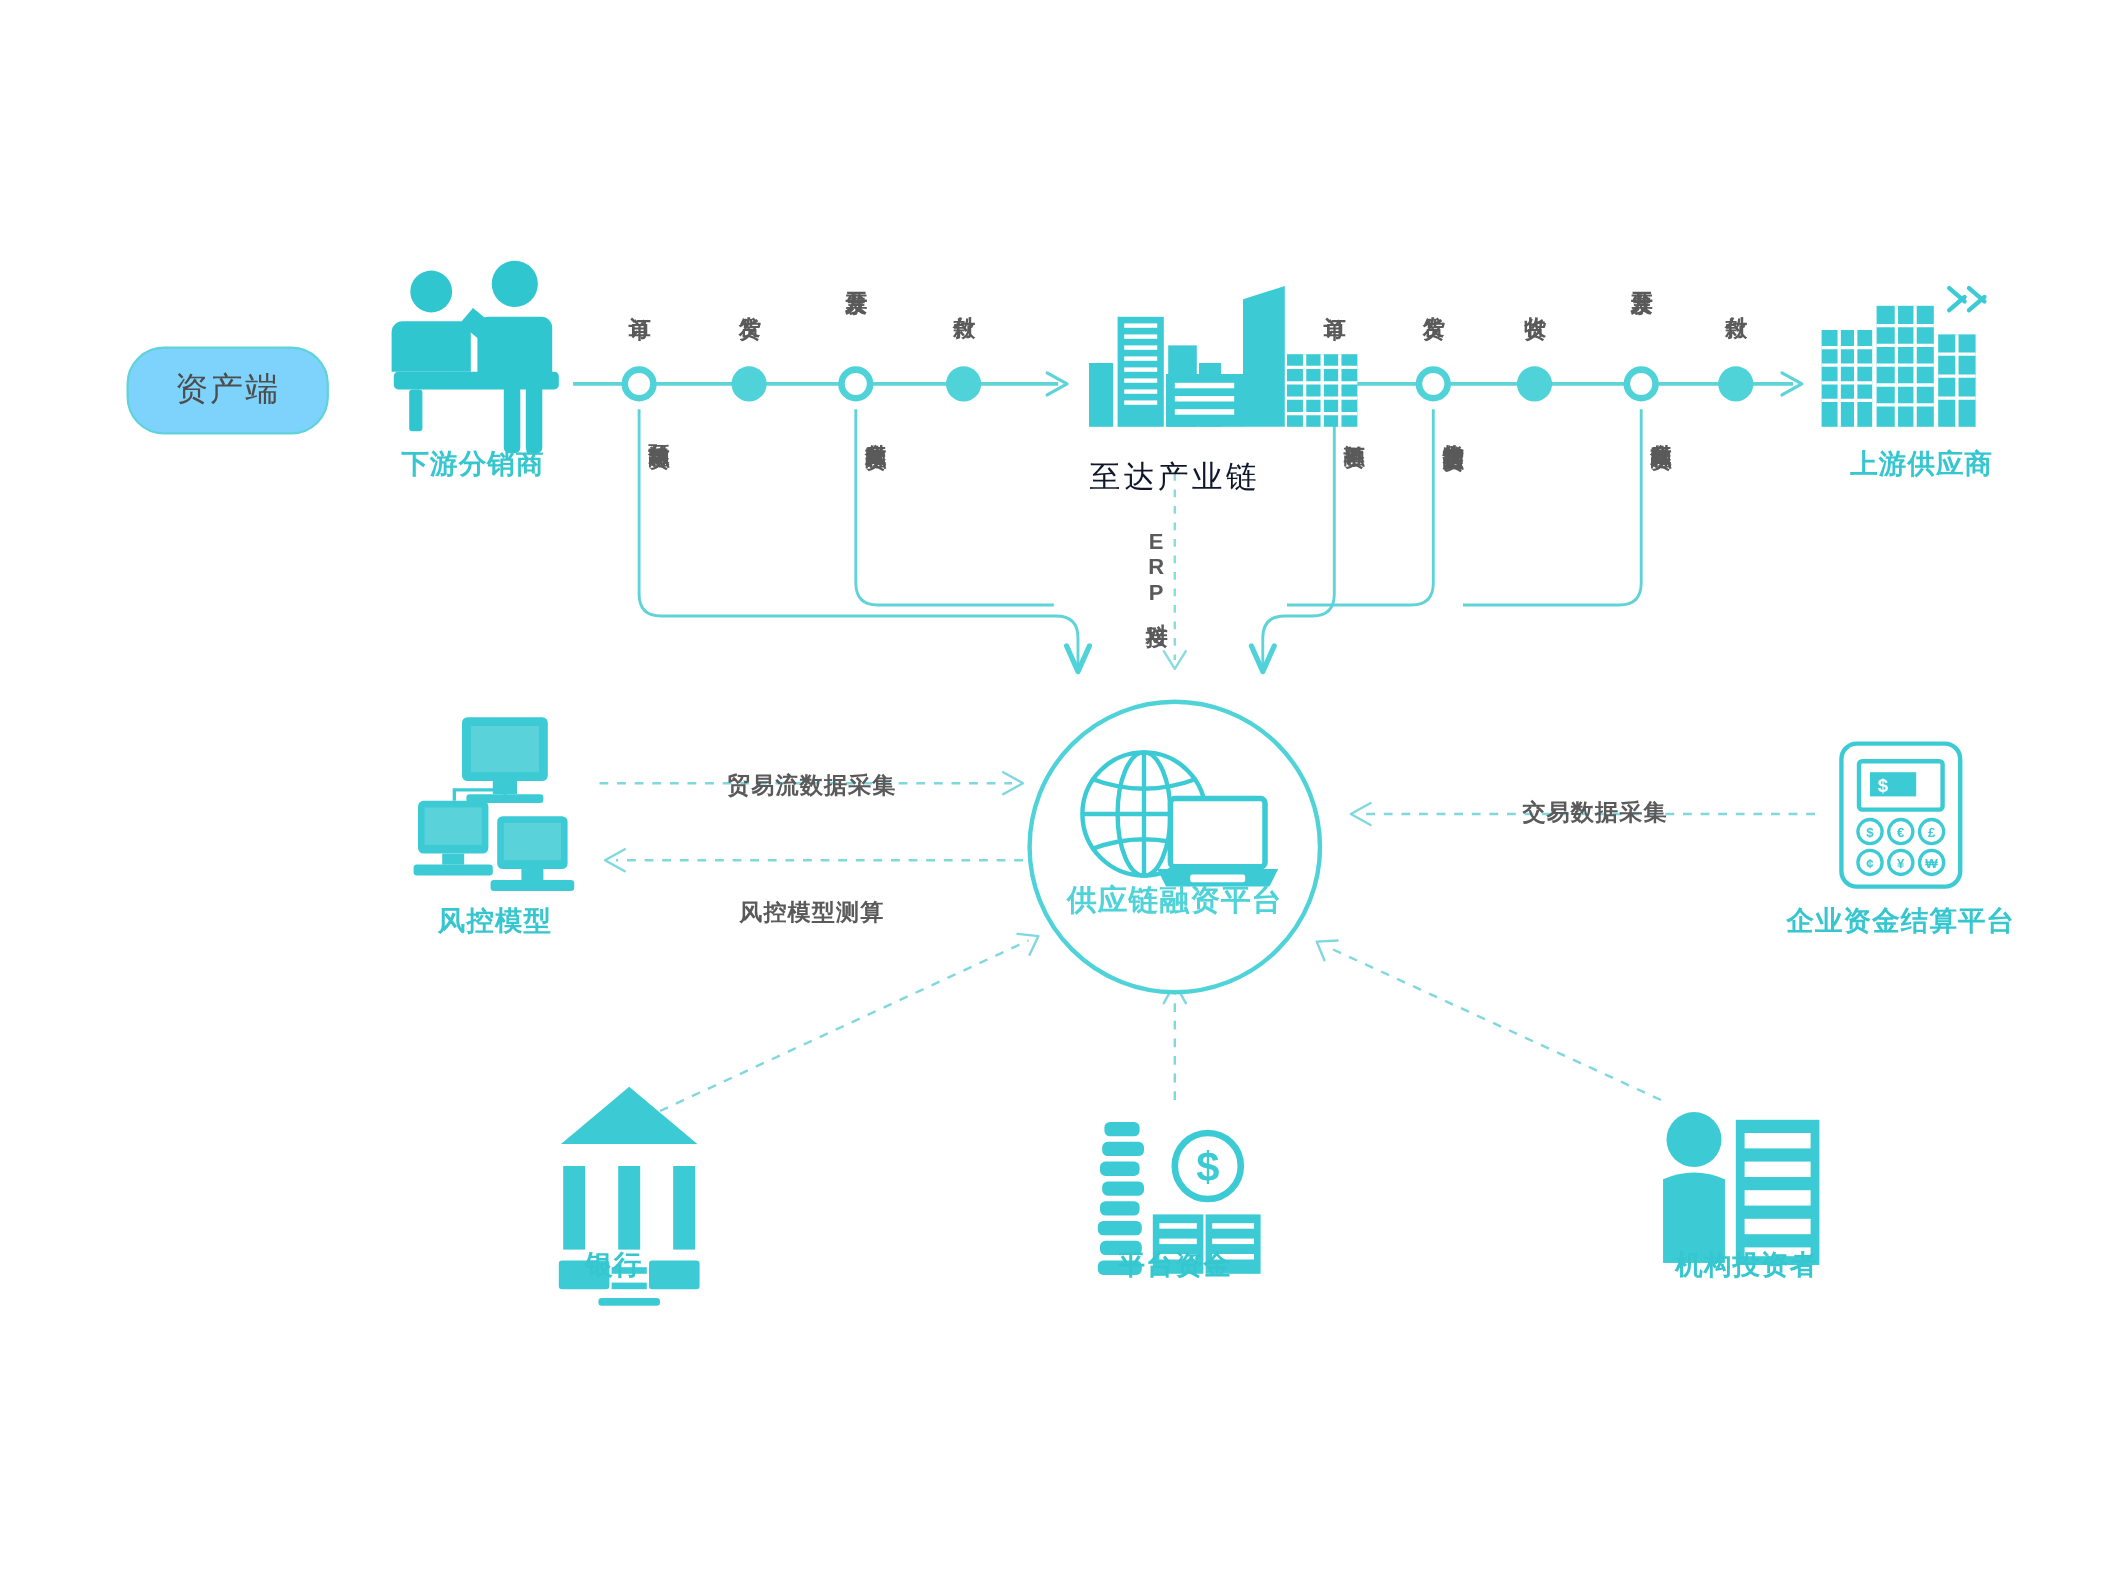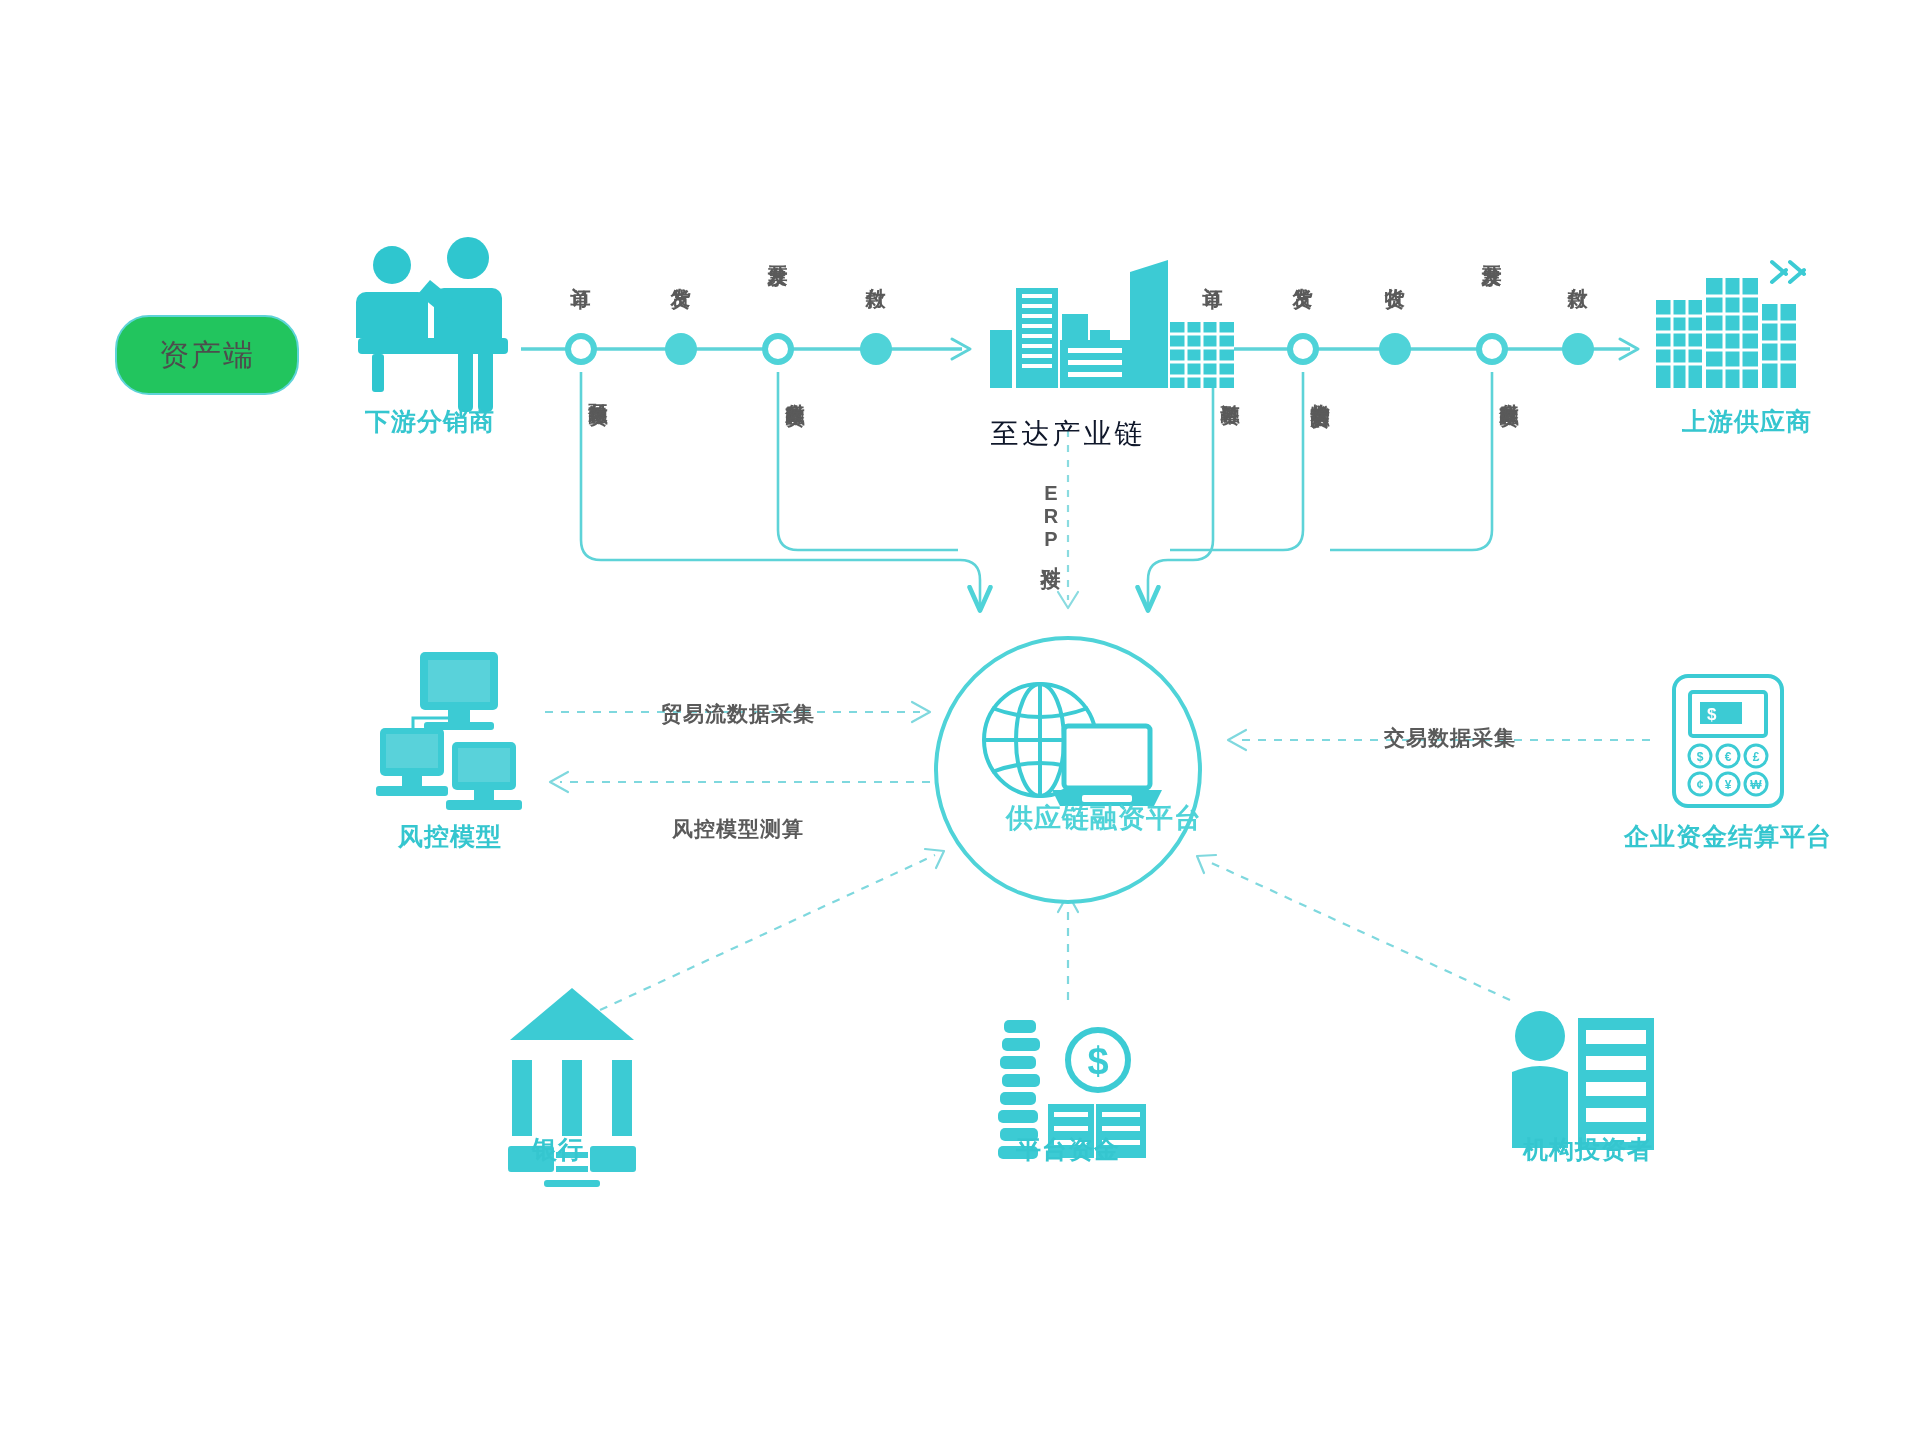--- a/index.html
+++ b/index.html
@@ -11,21 +11,21 @@
     position:relative;
   }
   #stage{position:absolute;left:0;top:0;width:1920px;height:1440px;}
   svg#wires{position:absolute;left:0;top:0;width:1920px;height:1440px;pointer-events:none;}
 
   
   .stage-pill{
     position:absolute;
     border:2px solid #5ed3d8;
     border-radius:34px;
-    background:#22c55e;
+    background:#7dd3fc;
     display:flex;align-items:center;justify-content:center;
     color:#4d4d4d;
     font-size:30px;
     line-height:1.28;
     text-align:center;
     letter-spacing:2px;
   }
 
   
   .node-label{
@@ -386,21 +386,21 @@
   <div class="tl-top" style="left:1578px;top:272px;">付款</div>
 
   <div class="tl-bot" style="left:1221px;top:388px;">订单融资</div>
   <div class="tl-bot" style="left:1311px;top:388px;">货物发货后融资</div>
   <div class="tl-bot" style="left:1500px;top:388px;">应付账款融资</div>
 
   <div class="erp-cap" style="left:1038px;top:482px;">ERP对接</div>
 
   <div class="node-label" style="left:450px;top:820px;">风控模型</div>
 
-  <div class="hub-label" style="left:1104px;top:800px;text-align:right;">供应链融资平台</div>
+  <div class="hub-label" style="left:1068px;top:800px;text-align:right;">供应链融资平台</div>
 
   <div class="node-label" style="left:1728px;top:820px;">企业资金结算平台</div>
 
   <div class="flow-cap" style="left:738px;top:678px;">贸易流数据采集</div>
   <div class="flow-cap" style="left:738px;top:793px;">风控模型测算</div>
   <div class="flow-cap" style="left:1450px;top:702px;">交易数据采集</div>
 
   <div class="node-label" style="left:558px;top:1133px;">银行</div>
   <div class="node-label" style="left:1068px;top:1133px;">平台资金</div>
   <div class="node-label" style="left:1588px;top:1133px;">机构投资者</div>

